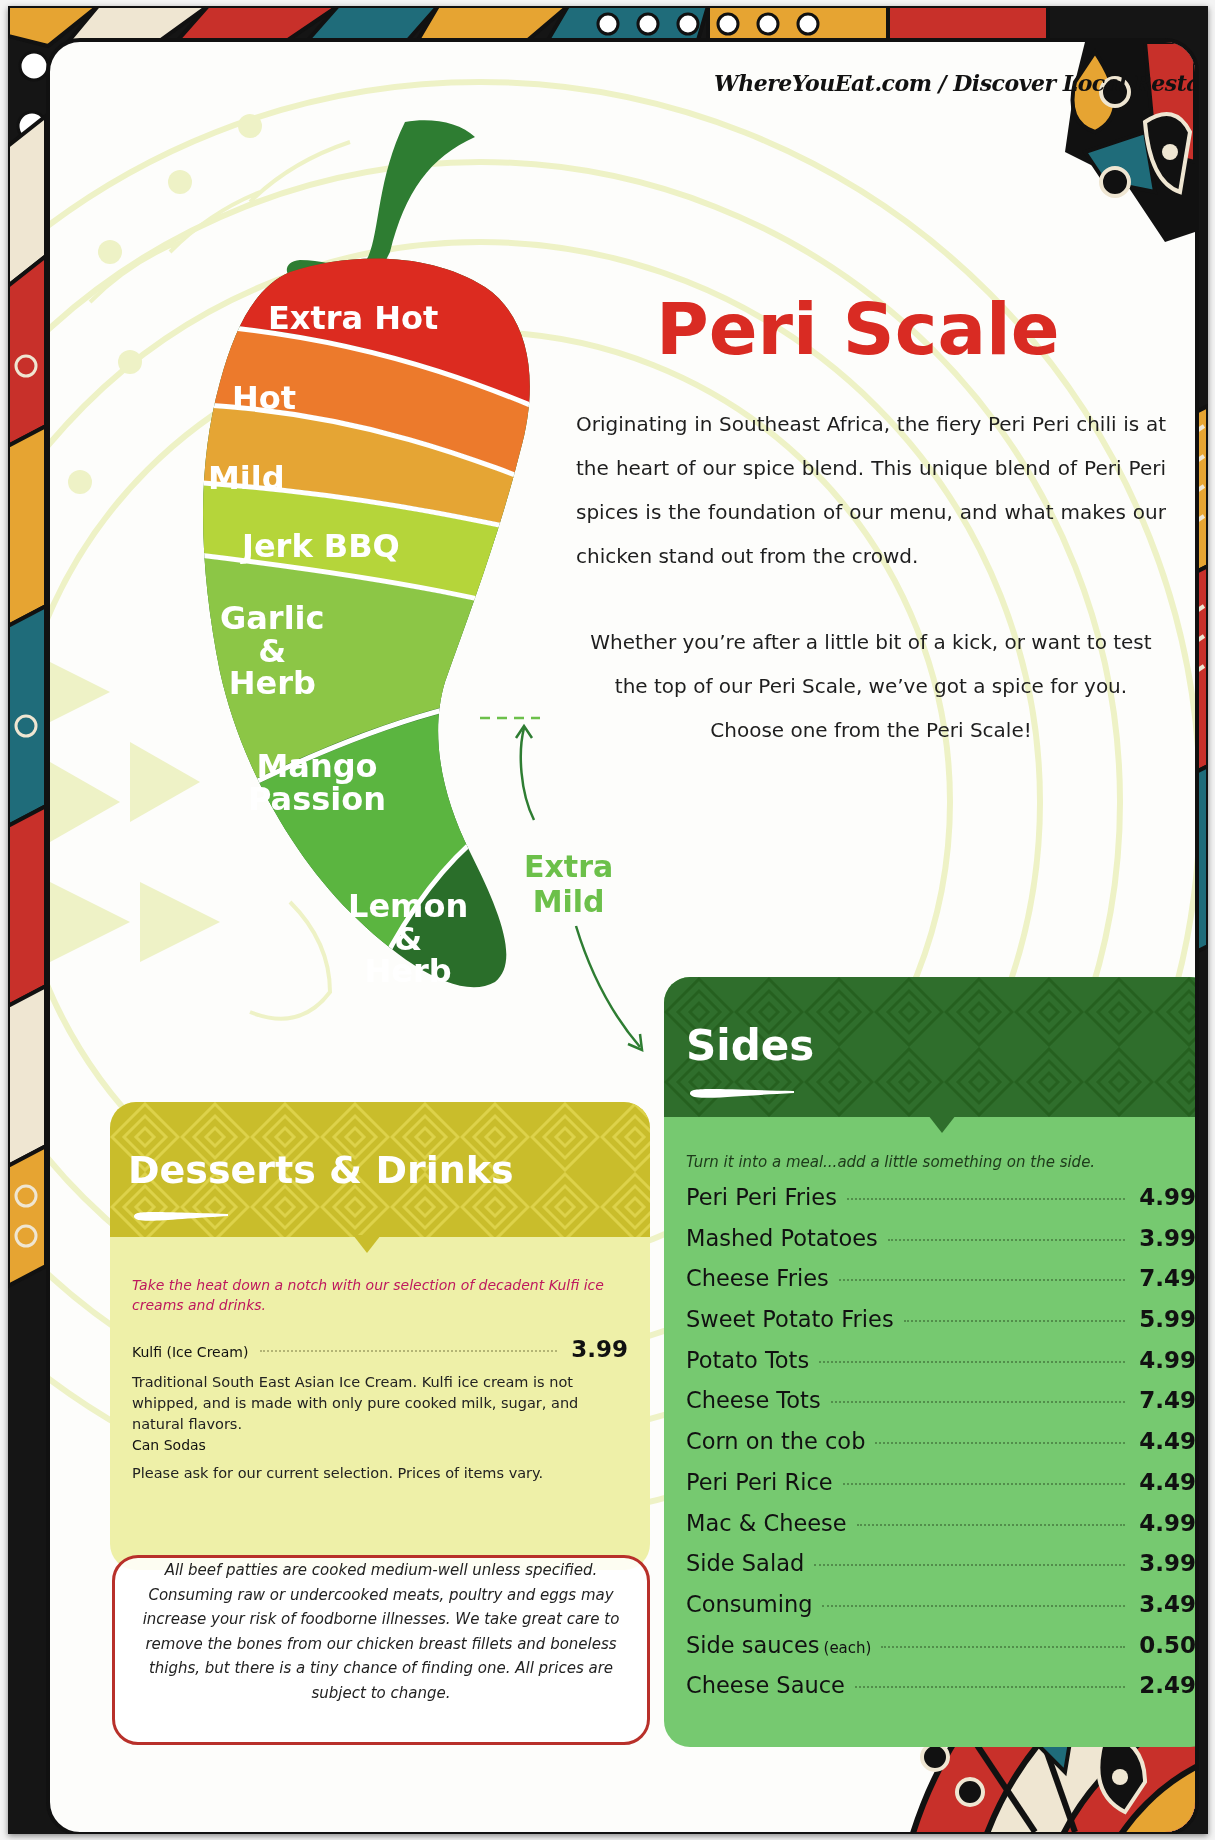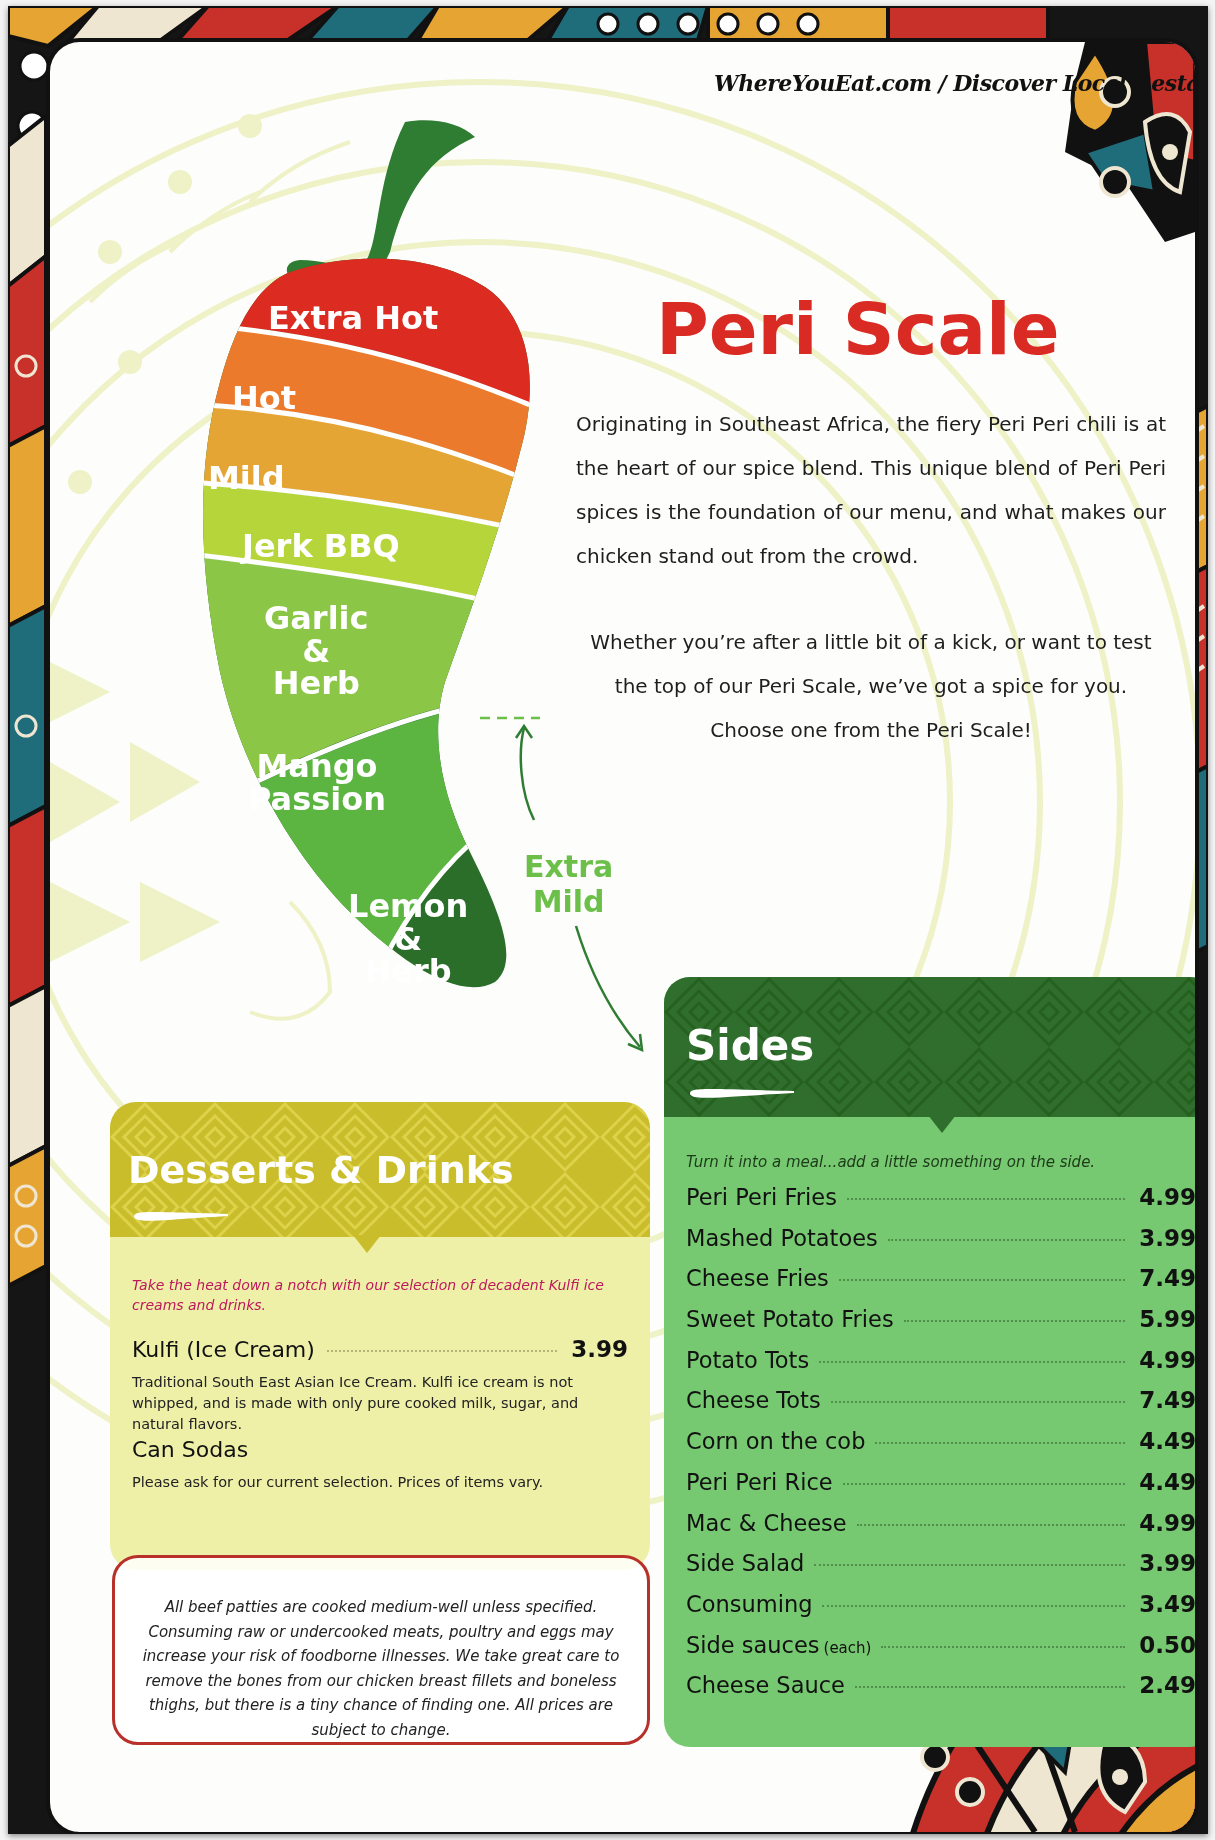--- a/index.html
+++ b/index.html
@@ -48,27 +48,27 @@
 
   
   .desserts { position:absolute; left:60px; top:1060px; width:540px; height:468px; border-radius:26px; background:#eef0a8; overflow:hidden; z-index:4; }
   .desserts-head { position:absolute; left:0; top:0; width:100%; height:135px; background:#c9bd2b; }
   .desserts-head svg { position:absolute; inset:0; }
   .desserts-notch { position:absolute; left:243px; top:133px; width:0; height:0; border-left:14px solid transparent; border-right:14px solid transparent; border-top:18px solid #c9bd2b; }
   .desserts-title { position:absolute; left:18px; top:46px; color:#fff; font-weight:bold; font-size:38px; white-space:nowrap; }
   .desserts-tagline { position:absolute; left:22px; top:173px; width:500px; font-style:italic; font-size:14px; line-height:20px; color:#be185d; }
   .dessert-item { position:absolute; left:22px; width:496px; }
   .dessert-item .row { display:flex; align-items:baseline; }
-  .dessert-item .name { font-size:22px; color:#111; white-space:nowrap; }
+  .dessert-item .name { font-size:14px; color:#111; white-space:nowrap; }
   .dessert-item .dots { flex:1; border-bottom:2px dotted rgba(90,90,40,0.4); margin:0 14px 0 12px; transform:translateY(-5px); }
   .dessert-item .price { font-size:23px; font-weight:bold; color:#111; }
   .dessert-item .desc { font-size:14.5px; line-height:21px; color:#222; margin-top:10px; }
 
   
-  .disclaimer { position:absolute; left:62px; top:1513px; width:538px; height:190px; border:3px solid #b8302a; border-radius:26px; background:rgba(255,255,255,0.85); z-index:4; box-sizing:border-box; display:flex; align-items:flex-end; justify-content:center; }
+  .disclaimer { position:absolute; left:62px; top:1513px; width:538px; height:190px; border:3px solid #b8302a; border-radius:26px; background:rgba(255,255,255,0.85); z-index:4; box-sizing:border-box; display:flex; align-items:flex-start; justify-content:center; }
   .disclaimer p { margin:0; padding:0 14px; text-align:center; font-style:italic; font-size:15px; line-height:24.5px; color:#222; }
 </style>
 </head>
 <body>
 
 <div class="frame">
   <svg class="frame-pattern" width="1200" height="1828" viewBox="0 0 1200 1828">
     <rect width="1200" height="1828" fill="#151515"></rect>
 
     <g stroke="#111" stroke-width="4">
@@ -210,21 +210,21 @@
         <path d="M-10,442 C200,467 300,488 440,528"></path>
         <path d="M-10,703 C180,603 300,573 440,573"></path>
         <path d="M440,648 C300,678 220,758 160,898"></path>
       </g>
     </svg>
 
     <div class="chili-label" style="left:218px; top:260px; font-size:32px;"><span>Extra Hot</span></div>
     <div class="chili-label" style="left:182px; top:340px; font-size:32px;"><span>Hot</span></div>
     <div class="chili-label" style="left:158px; top:420px; font-size:32px;"><span>Mild</span></div>
     <div class="chili-label" style="left:192px; top:488px; font-size:32px;"><span>Jerk BBQ</span></div>
-    <div class="chili-label" style="left:170px; top:560px; font-size:32px;margin-left:44px;">
+    <div class="chili-label" style="left:170px; top:560px; font-size:32px;">
       <div>Garlic</div>
       <div>&amp;</div>
       <div>Herb</div>
     </div>
     <div class="chili-label" style="left:198px; top:708px; font-size:32px;">
       <div>Mango</div>
       <div>Passion</div>
     </div>
     <div class="chili-label" style="left:298px; top:848px; font-size:32px;">
       <div>Lemon</div>

